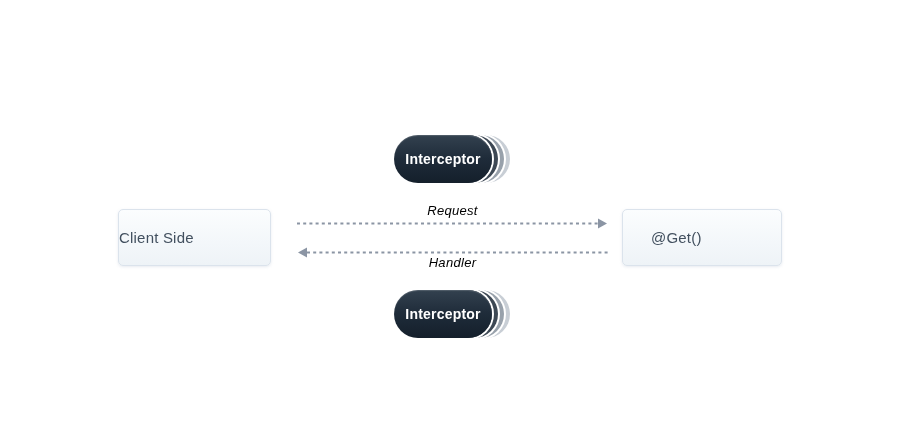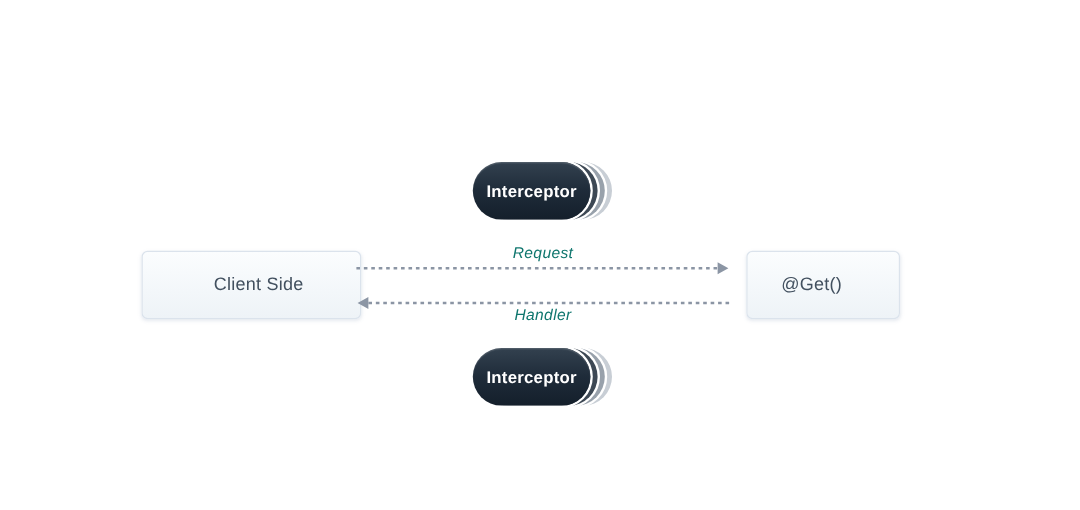--- a/index.html
+++ b/index.html
@@ -23,26 +23,25 @@
     border-radius: 5px;
     background: linear-gradient(180deg, #fbfdfe 0%, #f3f7fa 60%, #eef3f7 100%);
     box-shadow: 0 1px 3px rgba(140, 160, 185, 0.22);
     color: #42505f;
     font-size: 15px;
     letter-spacing: 0.2px;
     display: flex;
     align-items: center;
   }
   .node--client {
-    left: 118px; top: 185px; width: 183px;
-    justify-content: center;
-    padding-left: 12px;
+    left: 118px; top: 185px; width: 153px;
+    justify-content: flex-start;
   }
   .node--handler {
-    left: 622px; top: 185px; width: 128px;
+    left: 622px; top: 185px; width: 160px;
     flex-direction: column;
     align-items: flex-start;
     justify-content: center;
     padding-left: 28px;
     line-height: 19px;
   }
 
   
   .interceptor {
     position: absolute;
@@ -100,21 +99,21 @@
   .arrow-svg--request  { top: 193px; }
   .arrow-svg--response { top: 222px; }
 
   .flow-label {
     position: absolute;
     left: 297px;
     width: 311px;
     text-align: center;
     font-size: 13px;
     font-style: italic;
-    color: #0f766e;
+    color: #000000;
     letter-spacing: 0.3px;
     line-height: 14px;
   }
   .flow-label--request  { top: 180px; }
   .flow-label--response { top: 232px; }
 </style>
 </head>
 <body>
 
 <div class="canvas">

